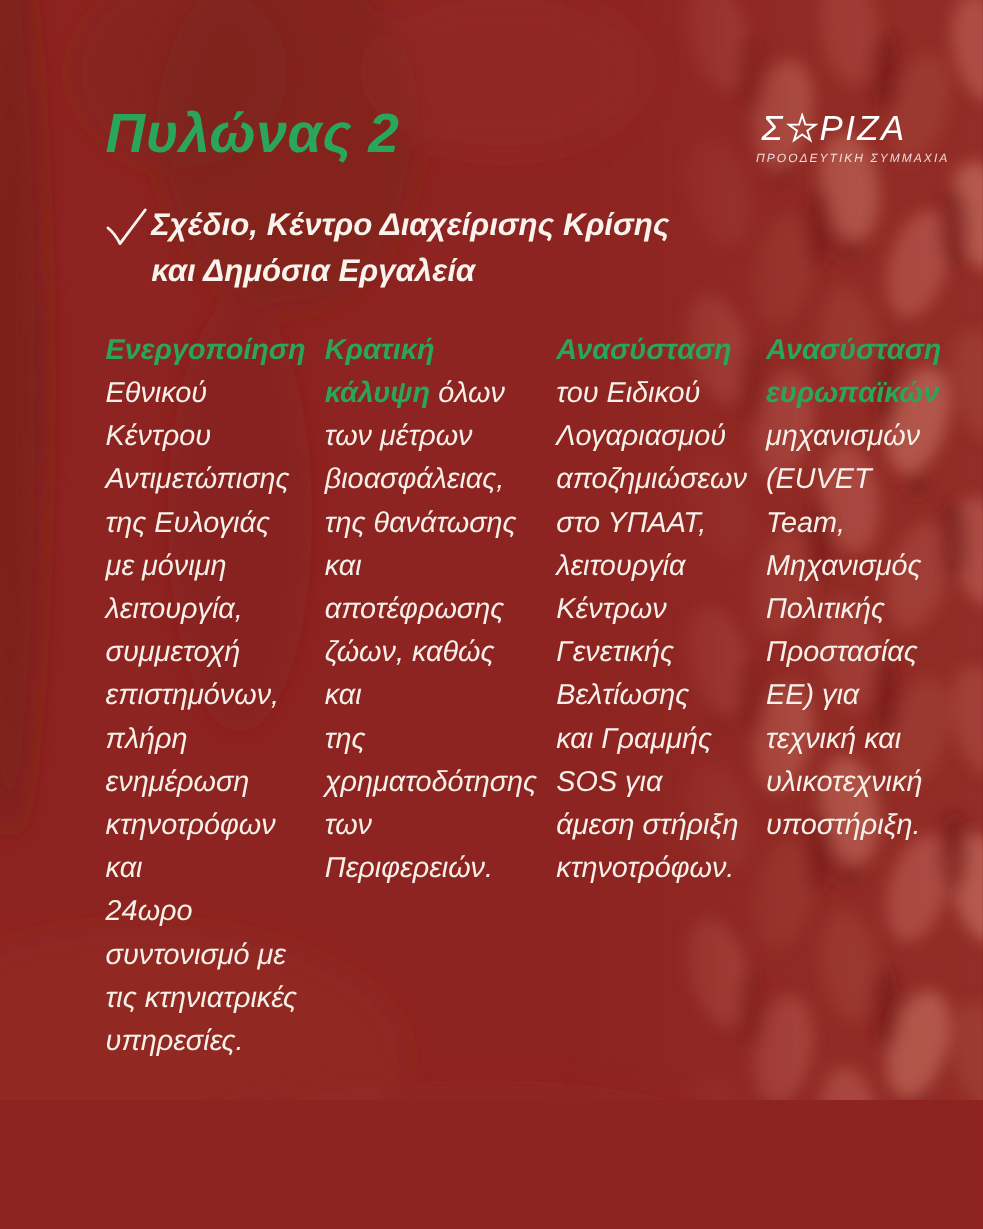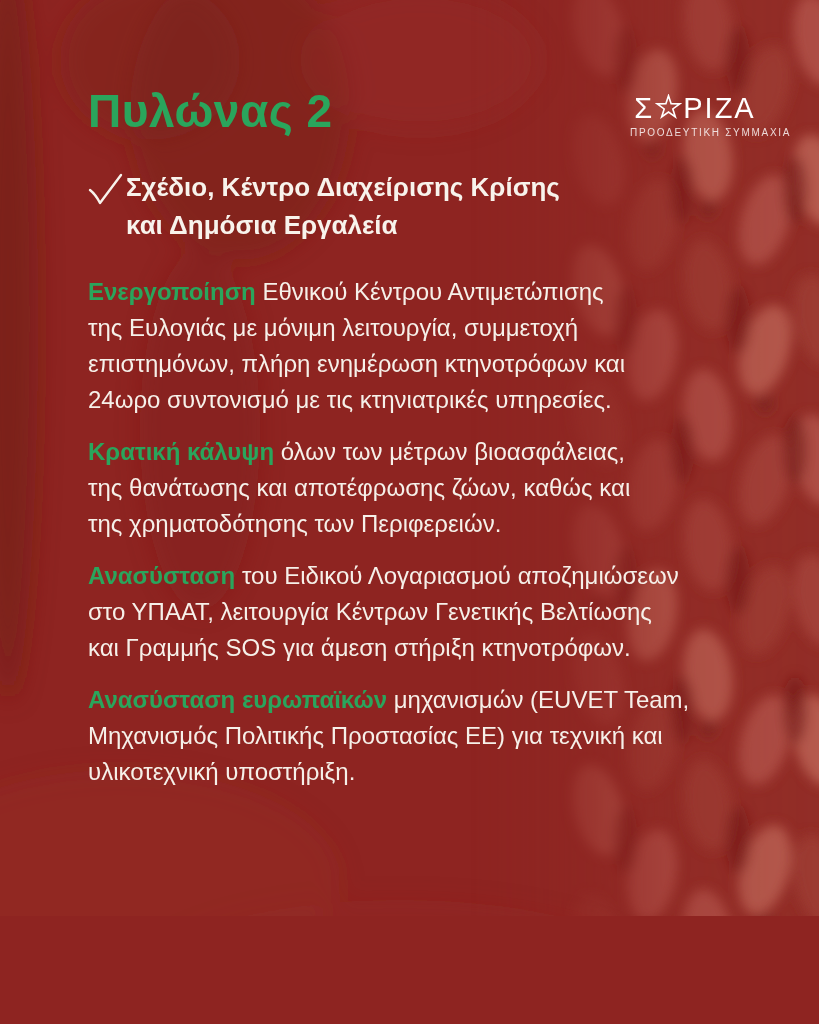--- a/index.html
+++ b/index.html
@@ -7,20 +7,21 @@
     width: 819px; height: 1024px;
     overflow: hidden;
     background: #8e2421;
     font-family: "Liberation Sans", "DejaVu Sans", sans-serif;
   }
   .poster {
     position: relative;
     width: 819px; height: 916px;
     overflow: hidden;
     color: #f6f0e9;
+    font-style: italic;
   }
   .bg {
     position: absolute; inset: 0;
     width: 819px; height: 1024px;
   }
   .content { position: absolute; inset: 0; }
 
   .page-title {
     position: absolute; left: 88px; top: 88px;
     margin: 0;
@@ -57,21 +58,21 @@
   .section-heading {
     margin: 0;
     font-size: 26px; font-weight: 700; line-height: 38px;
     white-space: pre-line;
     color: #f8f3ec;
   }
 
   .paras {
     position: absolute; left: 88px; top: 274px;
     width: 706px;
-    display: flex; flex-direction: column; gap: 16px;
+    display: flex; flex-direction: row; gap: 16px;
   }
   .para {
     margin: 0;
     font-size: 24px; font-weight: 400; line-height: 36px;
     white-space: pre-line;
     color: #f6f0e9;
   }
   .para .lead { color: #2aa55c; font-weight: 700; }
 </style>
 </head>

